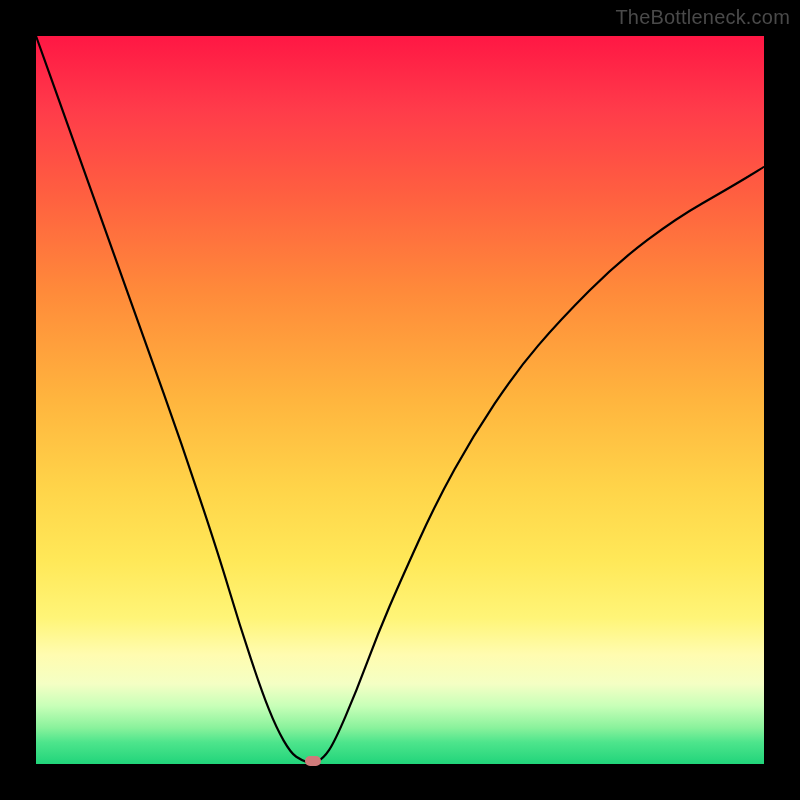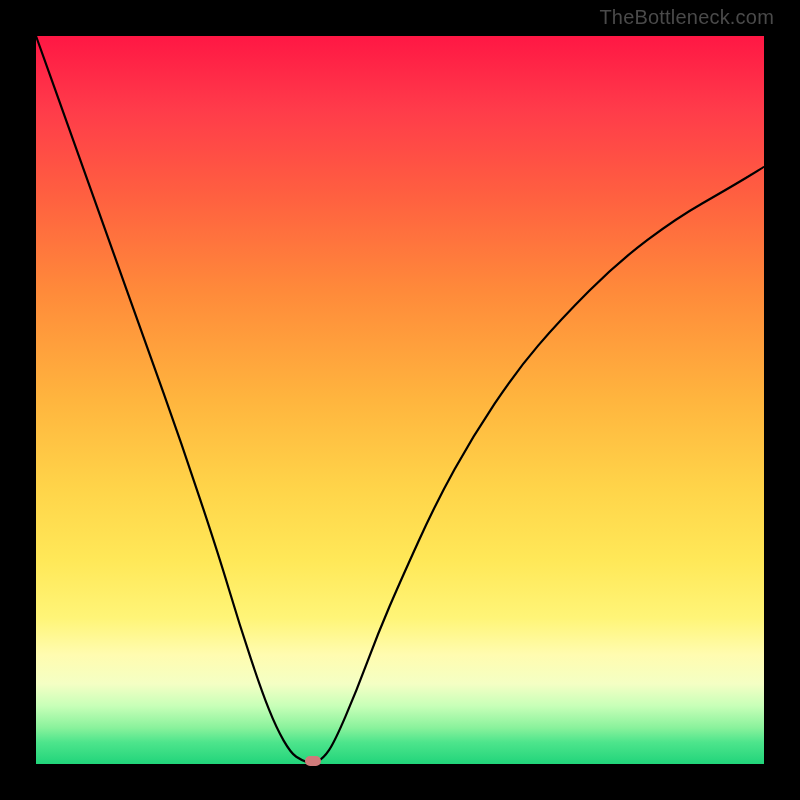--- a/index.html
+++ b/index.html
@@ -33,21 +33,21 @@
       #fffcb0 85%,
       #f4ffc4 89%,
       #c8ffb8 92%,
       #8af29c 95%,
       #4ee58c 97%,
       #21d47a 100%);
   }
   .watermark {
     position: absolute;
     top: 6px;
-    right: 26px;
+    right: 10px;
     color: #4a4a4a;
     font-family: Arial, Helvetica, sans-serif;
     font-size: 20px;
     font-weight: 400;
     letter-spacing: 0.2px;
     user-select: none;
   }
   .marker {
     position: absolute;
     width: 16px;

